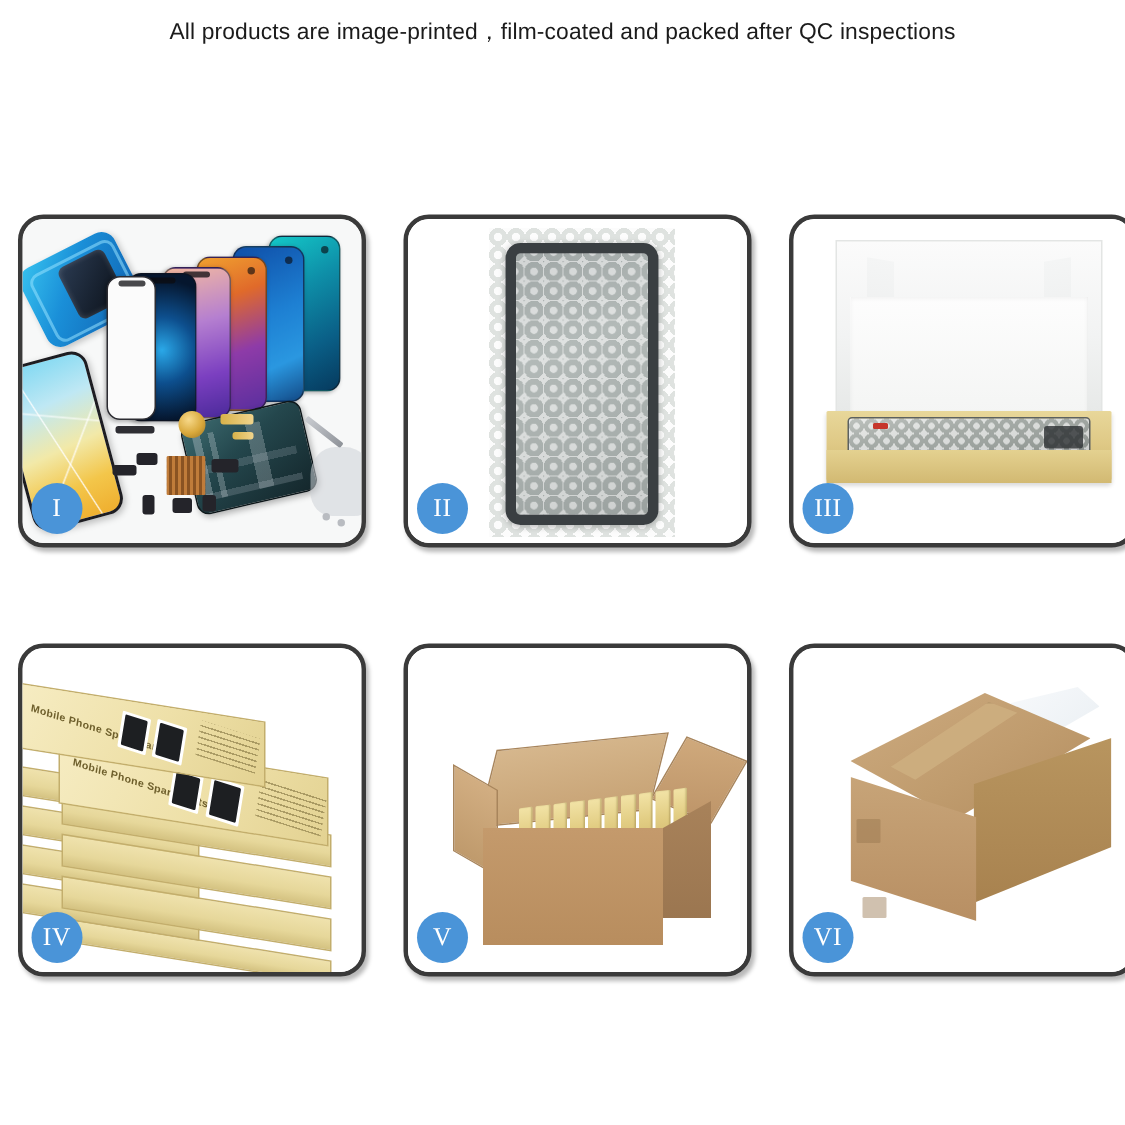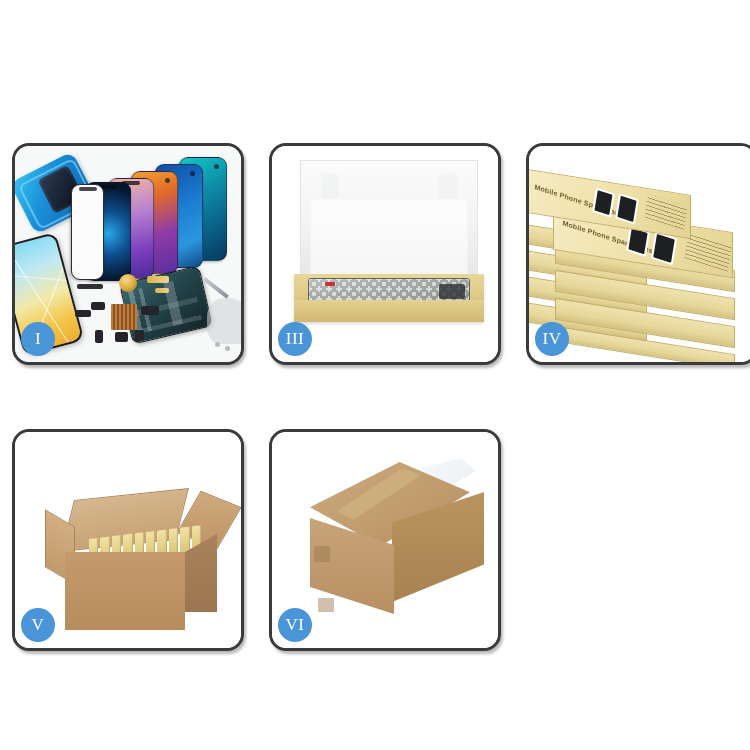--- a/index.html
+++ b/index.html
@@ -403,20 +403,21 @@
     background: linear-gradient(140deg, rgba(248,250,252,.95) 0%, rgba(225,232,238,.7) 100%);
     clip-path: polygon(10% 30%, 78% 0, 100% 36%, 40% 100%);
   }
 </style>
 </head>
 <body>
 
 <div class="page">
 
   <div class="header">
+    <div class="sub-title">All products are image-printed，film-coated and packed after QC inspections</div>
   </div>
 
   <div class="grid">
 
     <div class="panel">
       <div class="panel-inner">
         <div class="p1-bg"></div>
 
         <div class="p1-blue-part"></div>
 
@@ -456,20 +457,33 @@
         <span class="part part-chip" style="left:80px; top:184px; width:8px; height:13px;"></span>
         <span class="part part-chip" style="left:120px; top:184px; width:9px; height:11px;"></span>
         <span class="part part-tool" style="left:186px; top:140px; width:30px; height:4px; transform:rotate(38deg);"></span>
         <span class="part part-hand" style="left:192px; top:152px; width:42px; height:46px;"></span>
         <span class="part part-screw" style="left:200px; top:196px; width:5px; height:5px;"></span>
         <span class="part part-screw" style="left:210px; top:200px; width:5px; height:5px;"></span>
       </div>
       <div class="badge">I</div>
     </div>
 
+    <div class="panel">
+      <div class="panel-inner">
+        <div class="p2-bg"></div>
+        <div class="p2-photo">
+          <div class="p2-wrap"></div>
+          <div class="p2-screen">
+            
+            
+          </div>
+        </div>
+      </div>
+      <div class="badge">II</div>
+    </div>
 
     <div class="panel">
       <div class="panel-inner">
         <div class="p3-bg"></div>
         <div class="p3-lid">
           <span class="p3-lid-flapL"></span>
           <span class="p3-lid-flapR"></span>
         </div>
         <div class="p3-foam"></div>
         <div class="p3-tray">

